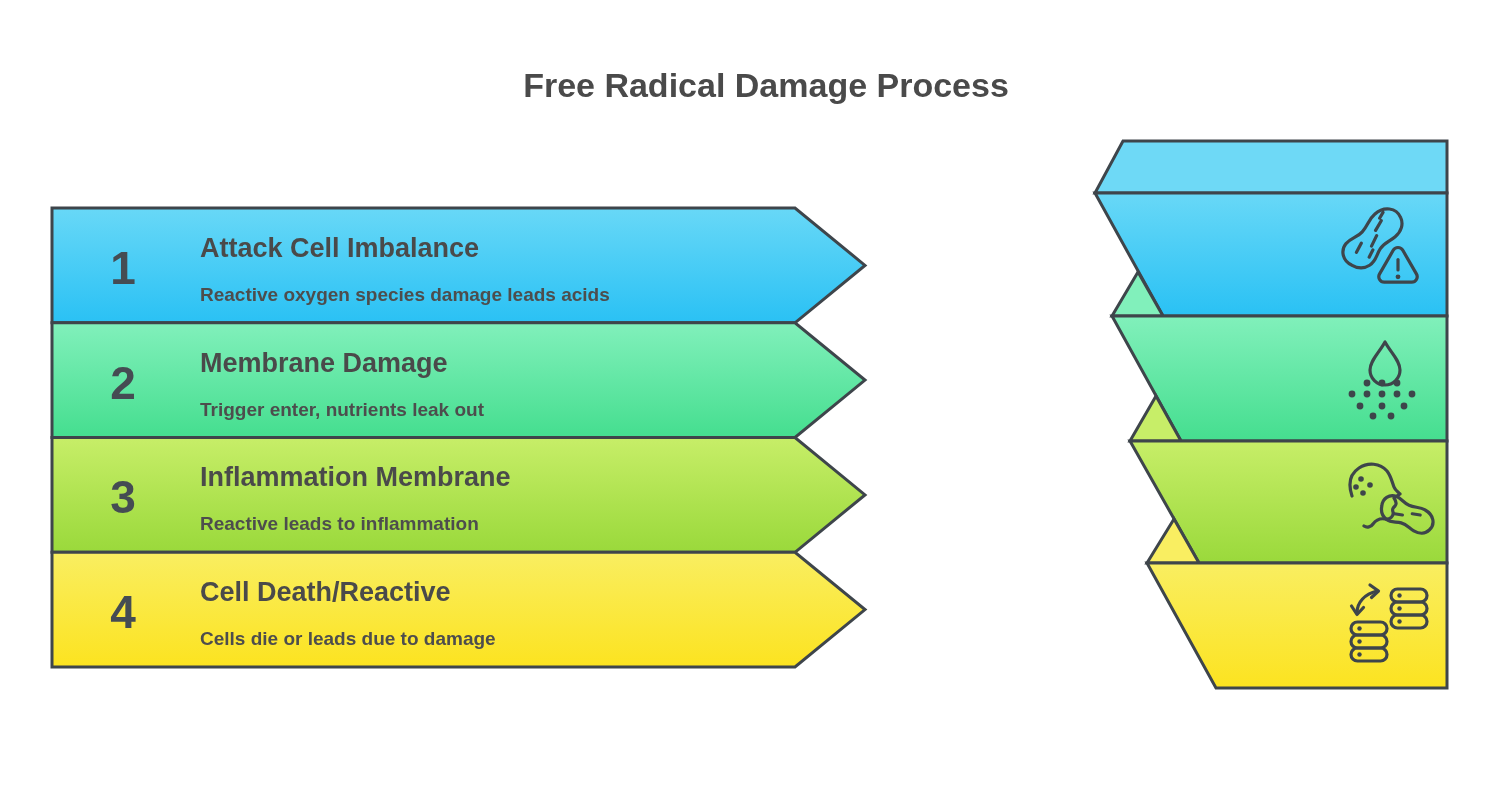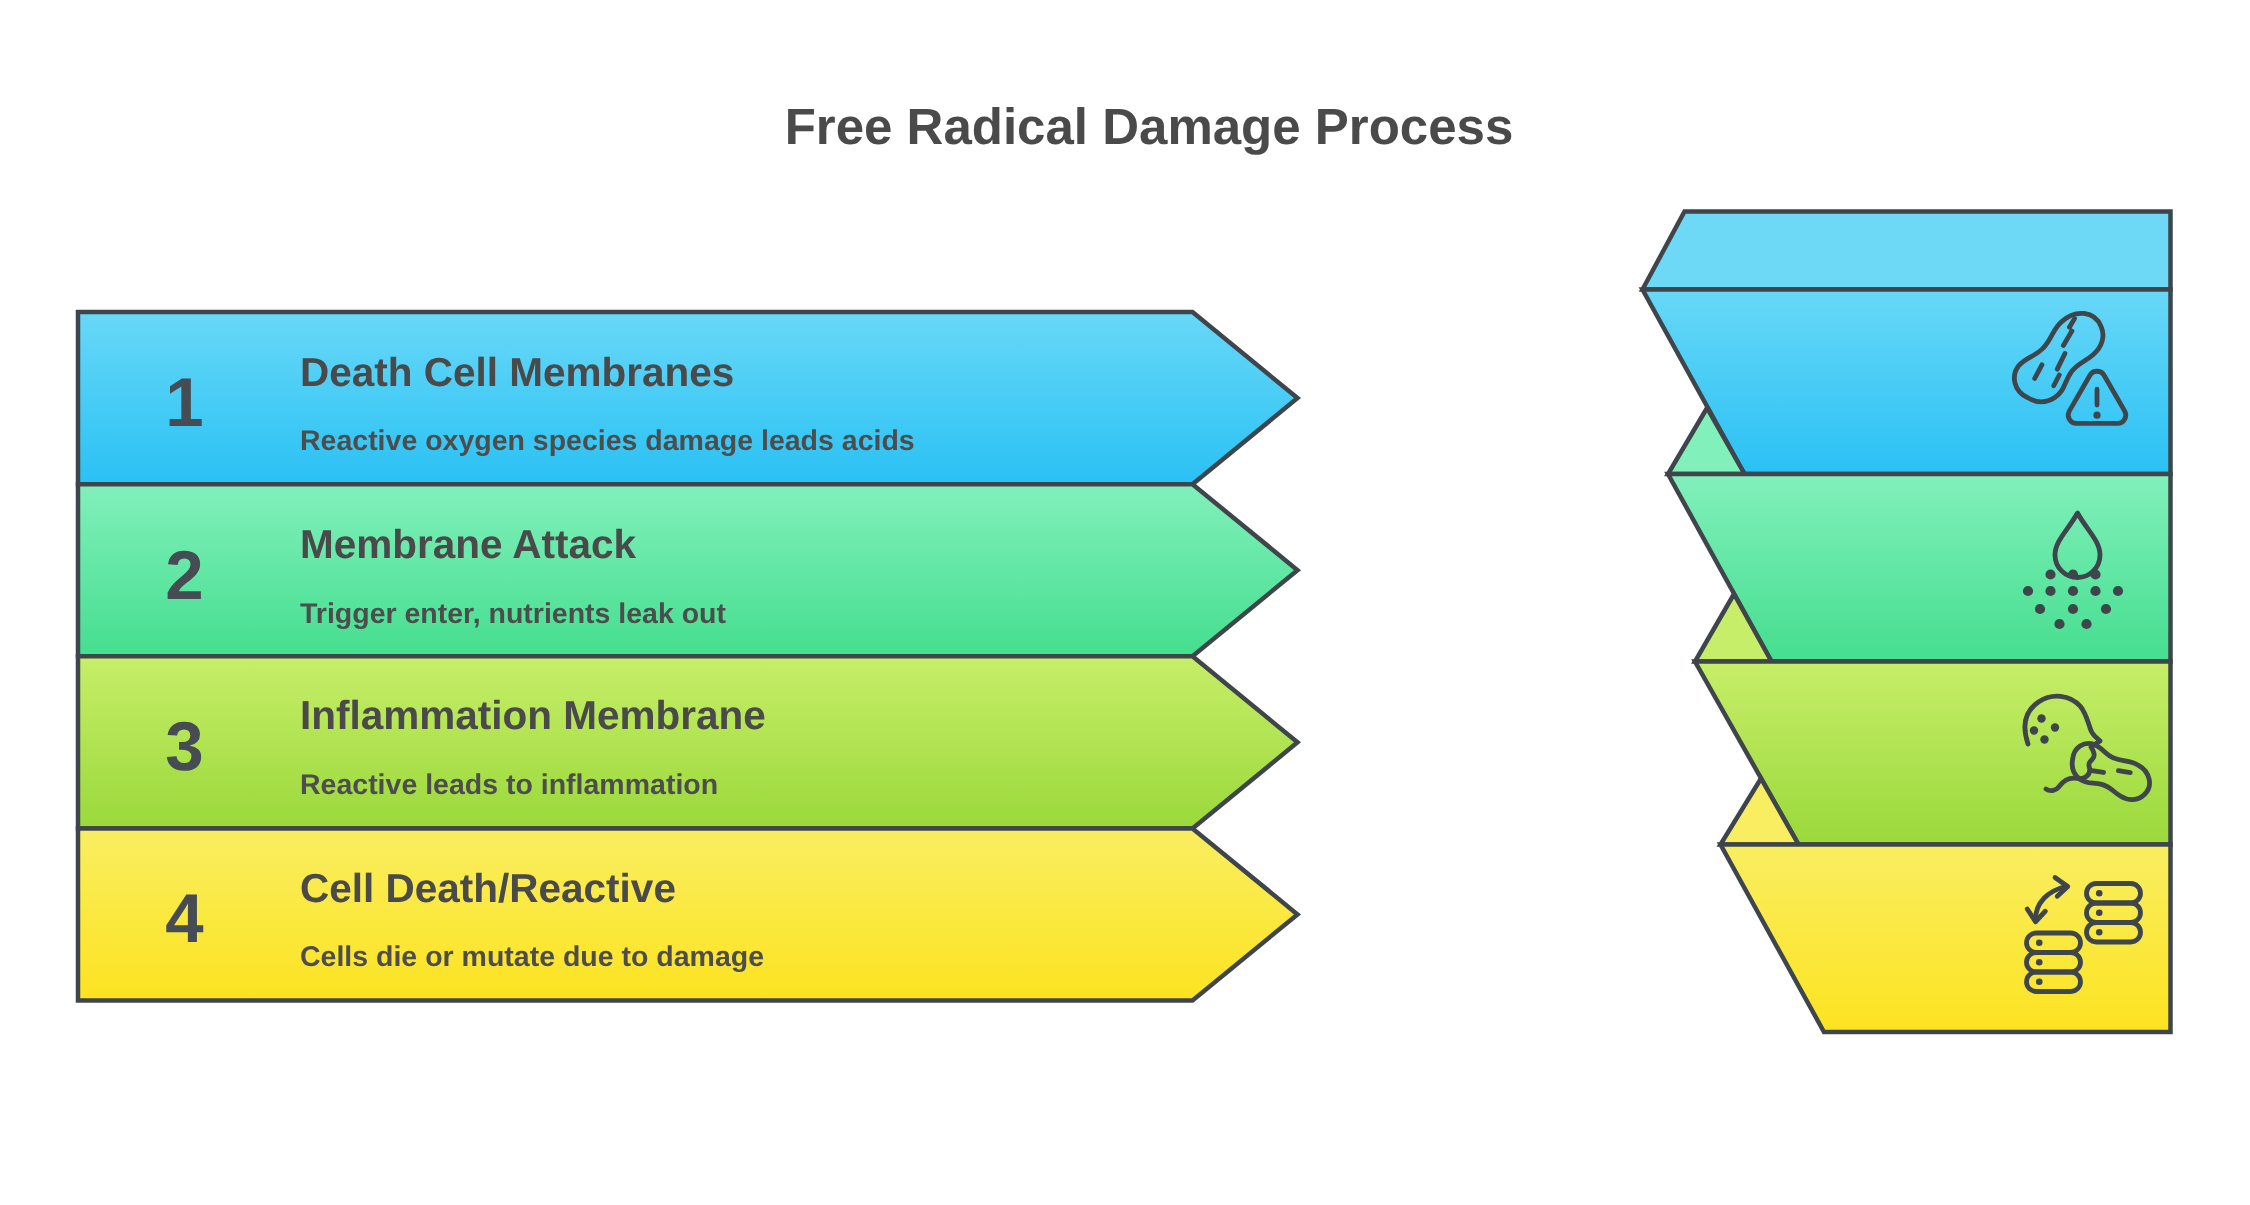--- a/index.html
+++ b/index.html
@@ -54,37 +54,37 @@
       </linearGradient>
     </defs>
     <polygon class="shape" fill="url(#gL0)" points="2,2 745,2 815,59.4 745,116.8 2,116.8"></polygon>
     <polygon class="shape" fill="url(#gL1)" points="2,116.8 745,116.8 815,174.1 745,231.5 2,231.5"></polygon>
     <polygon class="shape" fill="url(#gL2)" points="2,231.5 745,231.5 815,288.9 745,346.3 2,346.3"></polygon>
     <polygon class="shape" fill="url(#gL3)" points="2,346.3 745,346.3 815,403.6 745,461 2,461"></polygon>
   </svg>
 
   <div>
     <div class="step-number" style="top:245px">1</div>
-    <div class="step-title" style="top:233px">Death Cell Membranes</div>
+    <div class="step-title" style="top:233px">Attack Cell Imbalance</div>
     <div class="step-desc" style="top:284px">Reactive oxygen species damage leads acids</div>
   </div>
   <div>
     <div class="step-number" style="top:360px">2</div>
-    <div class="step-title" style="top:348px">Membrane Attack</div>
+    <div class="step-title" style="top:348px">Membrane Damage</div>
     <div class="step-desc" style="top:399px">Trigger enter, nutrients leak out</div>
   </div>
   <div>
     <div class="step-number" style="top:474px">3</div>
     <div class="step-title" style="top:462px">Inflammation Membrane</div>
     <div class="step-desc" style="top:513px">Reactive leads to inflammation</div>
   </div>
   <div>
     <div class="step-number" style="top:589px">4</div>
     <div class="step-title" style="top:577px">Cell Death/Reactive</div>
-    <div class="step-desc" style="top:628px">Cells die or mutate due to damage</div>
+    <div class="step-desc" style="top:628px">Cells die or leads due to damage</div>
   </div>
 
   <svg class="ribbon-svg" width="410" height="570" viewBox="0 0 410 570">
     <defs>
       <linearGradient id="gR0" x1="0" y1="0" x2="0" y2="1">
         <stop offset="0" stop-color="#68d8f7"></stop>
         <stop offset="1" stop-color="#2ac1f4"></stop>
       </linearGradient>
       <linearGradient id="gR1" x1="0" y1="0" x2="0" y2="1">
         <stop offset="0" stop-color="#81f0bb"></stop>

